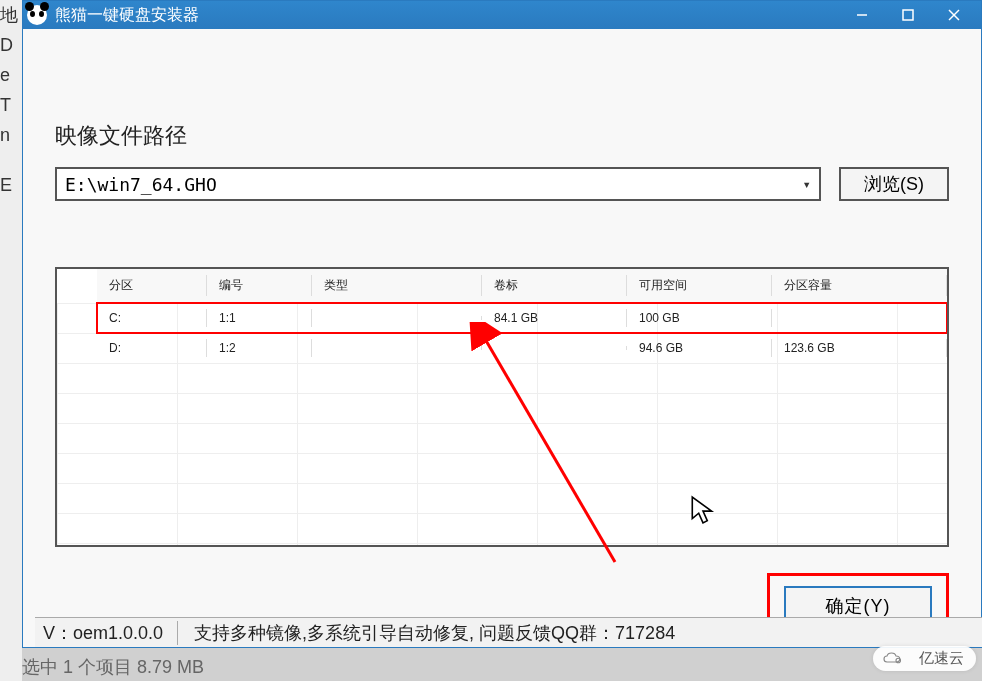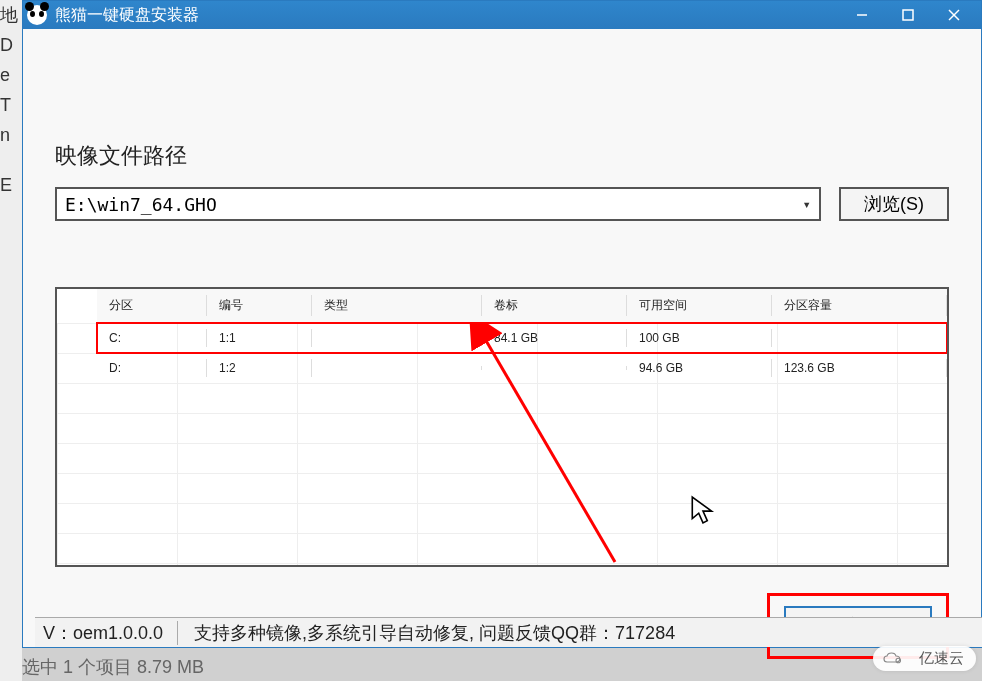--- a/index.html
+++ b/index.html
@@ -62,21 +62,21 @@
     .titlebar .icon-panda .eye1 { left:3px; }
     .titlebar .icon-panda .eye2 { right:3px; }
     .titlebar .spacer { flex: 1; }
     .winbtn {
       width: 46px; height: 28px;
       display: flex; align-items: center; justify-content: center;
       color: #fff;
     }
     .winbtn svg { width: 14px; height: 14px; }
     .content {
-      padding: 52px 32px 0 32px;
+      padding: 32px 32px 0 32px;
     }
     .section-label {
       font-size: 22px;
       color: #222;
       font-weight: 500;
       margin-bottom: 16px;
       margin-top: 60px;
     }
     .path-row {
       display: flex;

